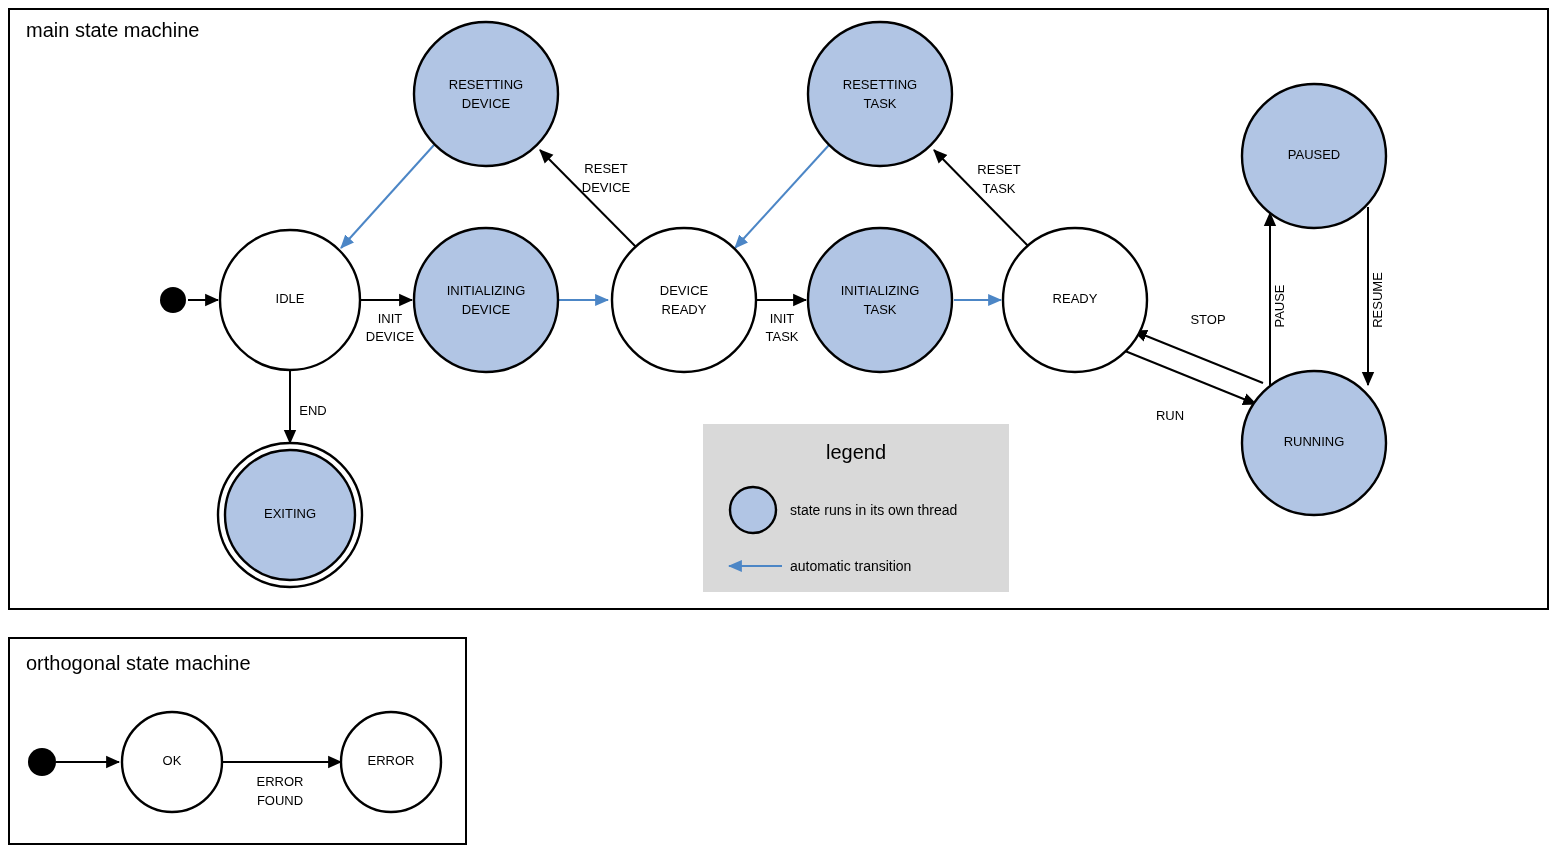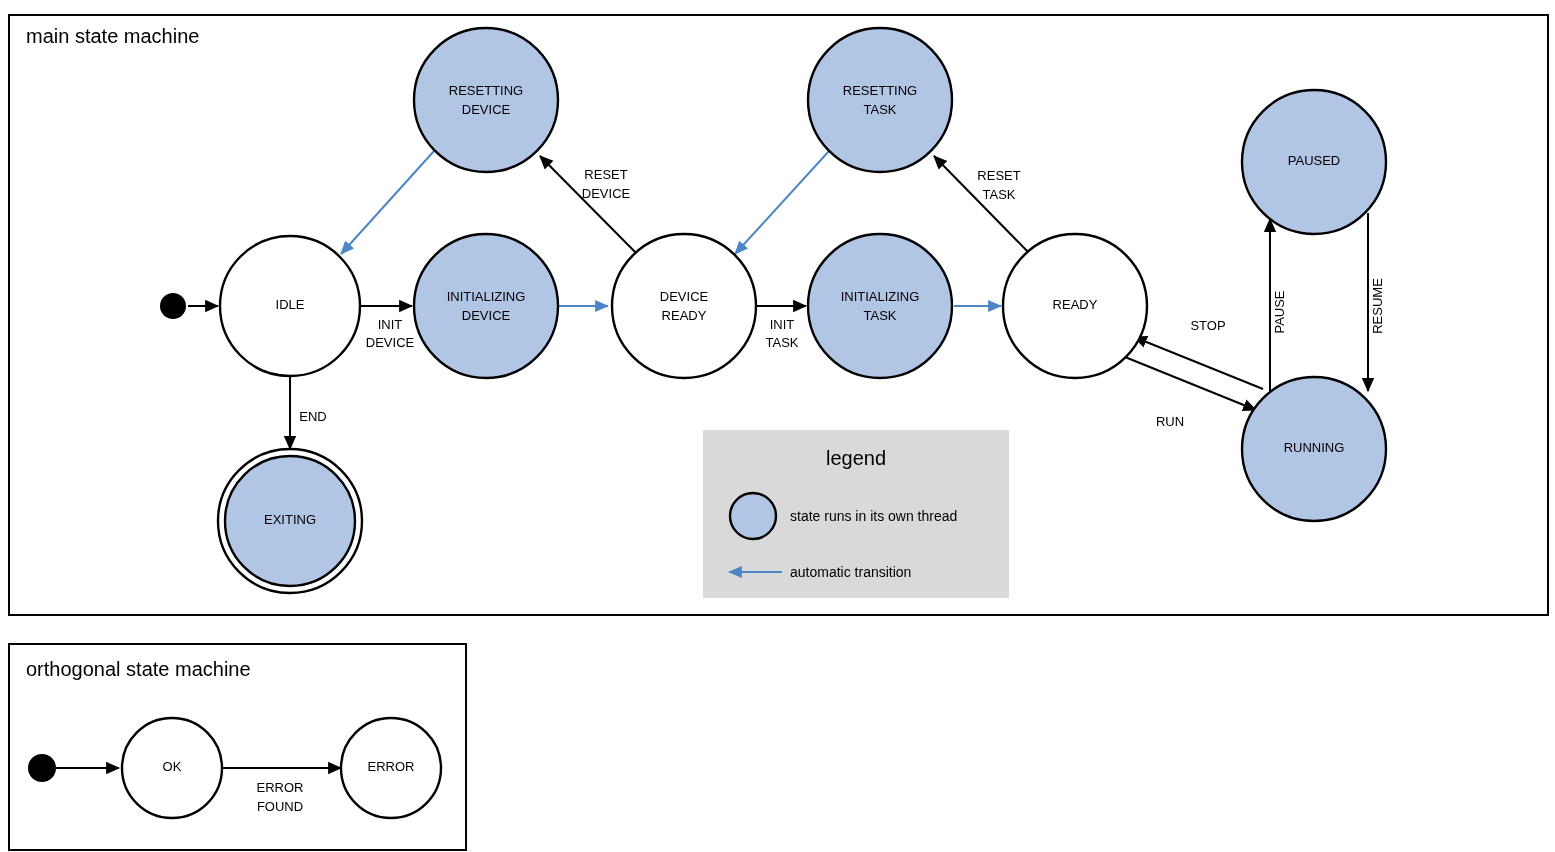--- a/index.html
+++ b/index.html
@@ -10,21 +10,21 @@
   }
   body {
     width: 1555px;
     height: 852px;
     font-family: "Liberation Sans", sans-serif;
     position: relative;
     overflow: hidden;
   }
   #stage {
     position: absolute;
-    left: 0; top: 6px;
+    left: 0; top: 0;
     width: 1555px;
     height: 700px;
   }
   svg#diagram {
     position: absolute;
     left: 0; top: 0;
     width: 1555px;
     height: 852px;
     display: block;
   }

